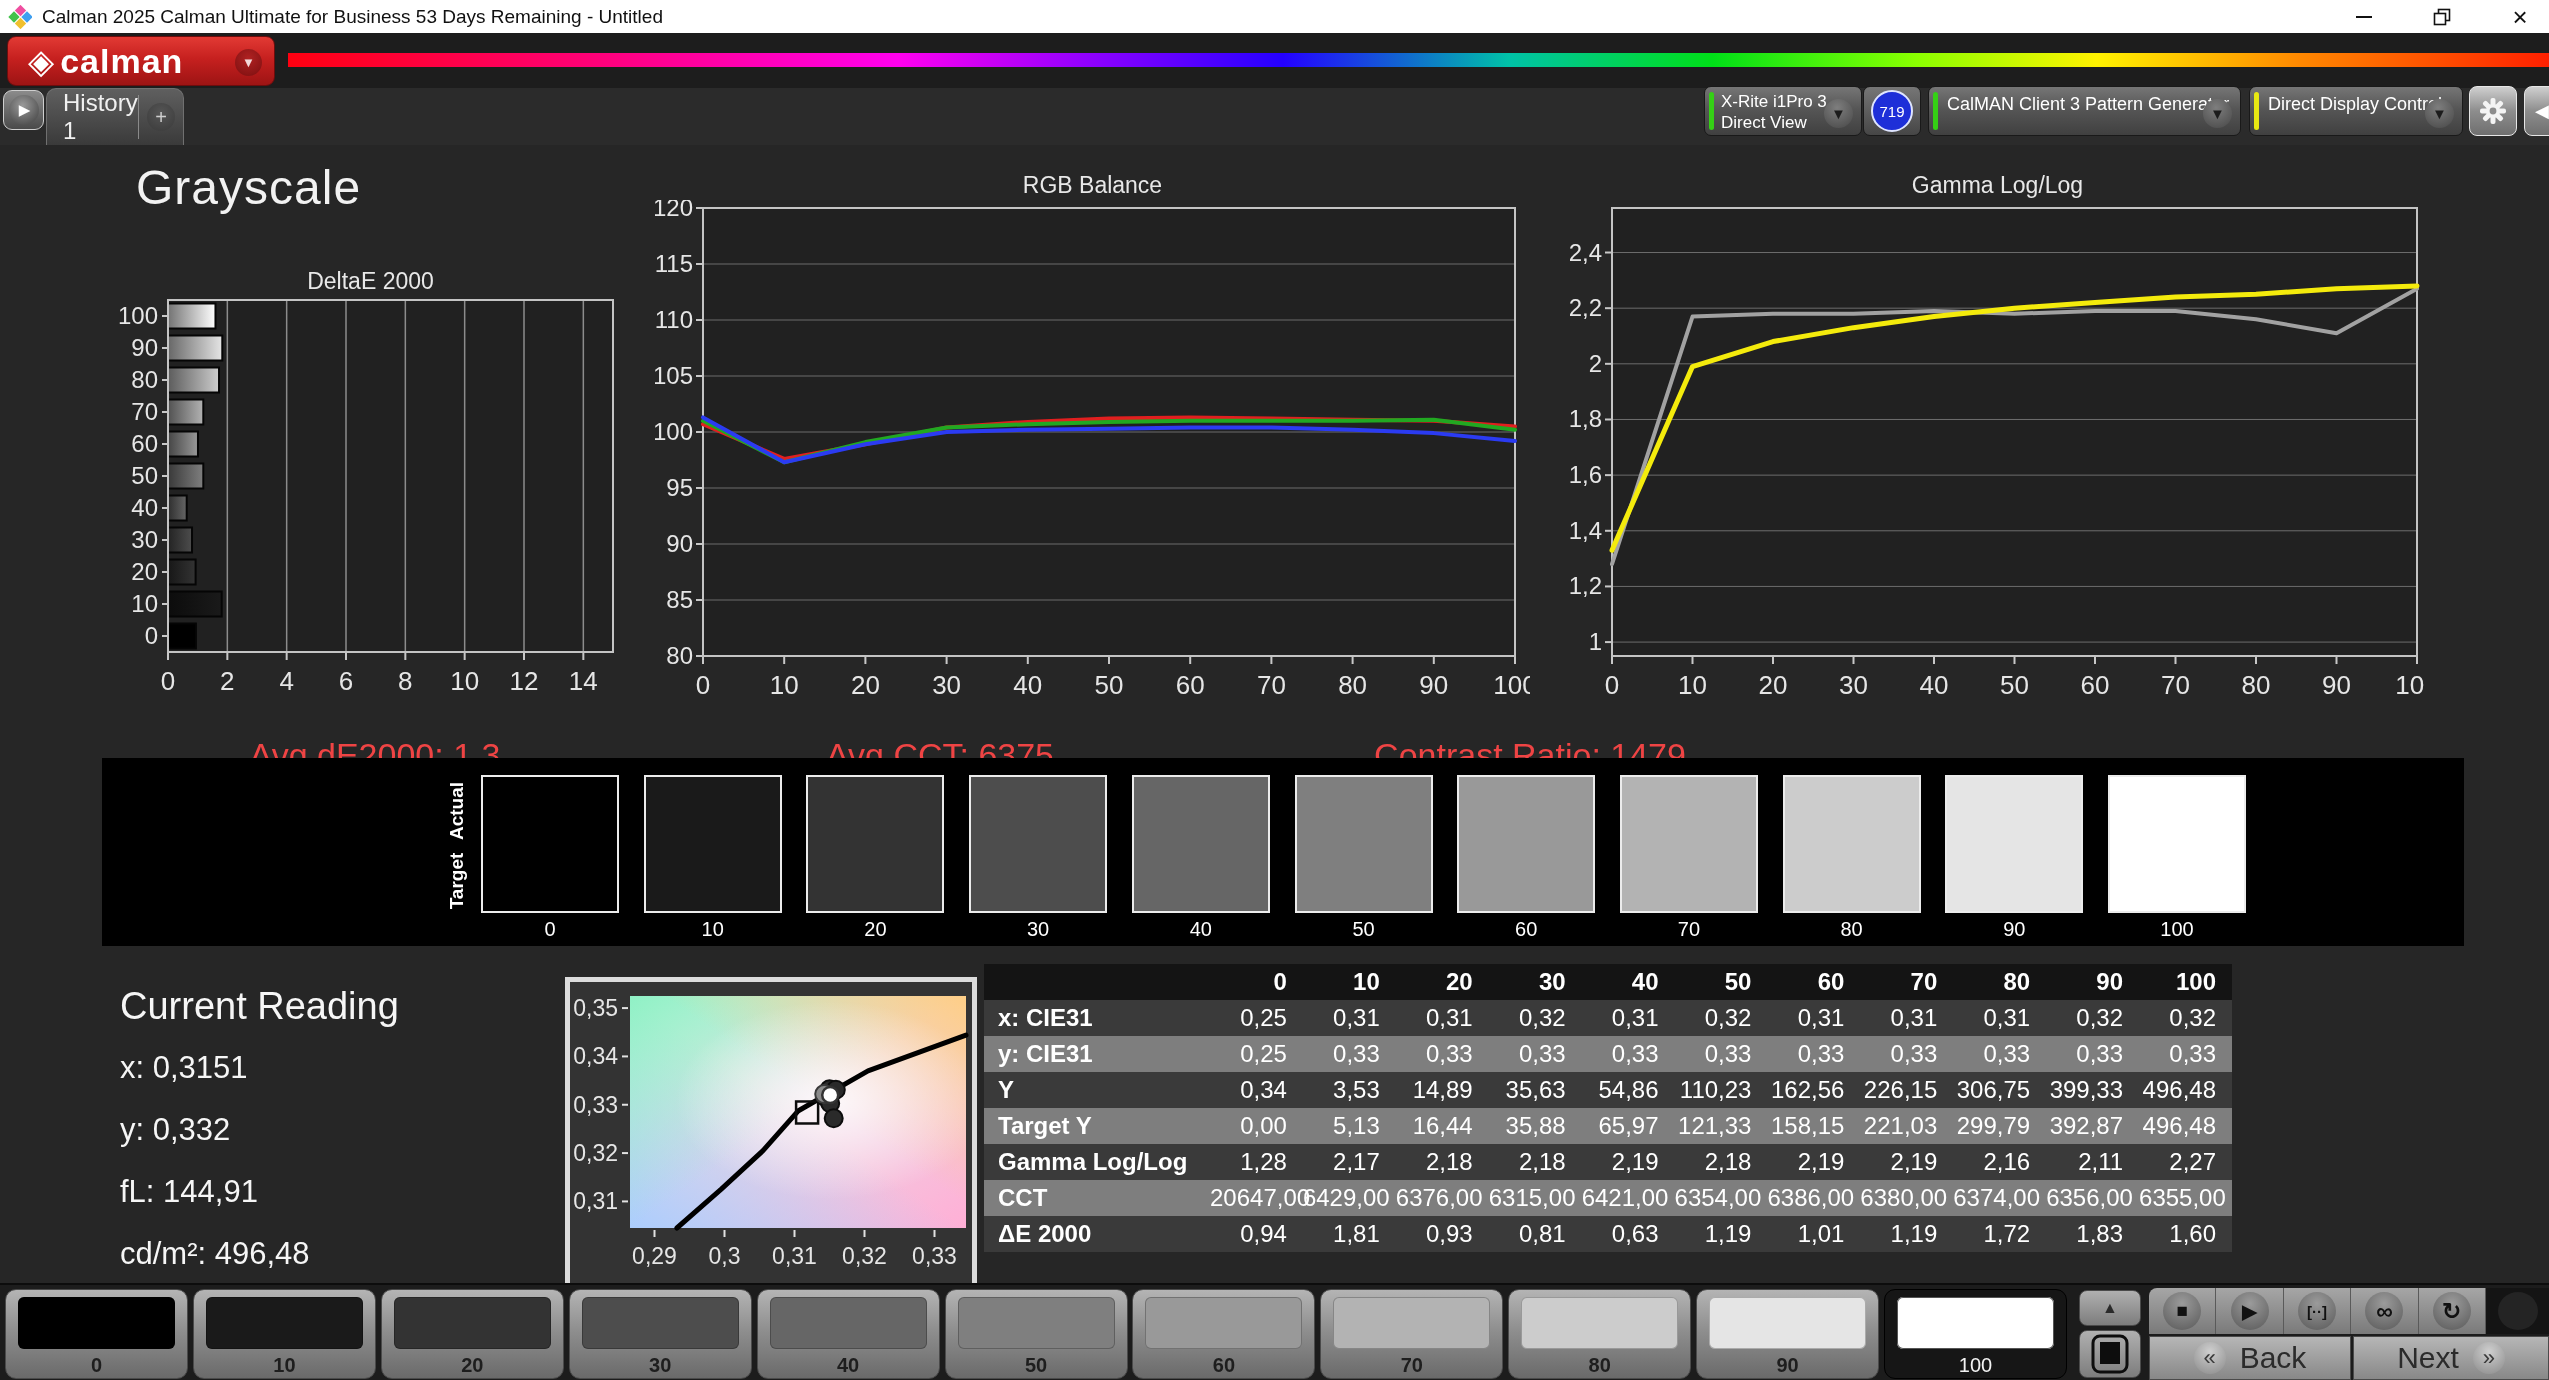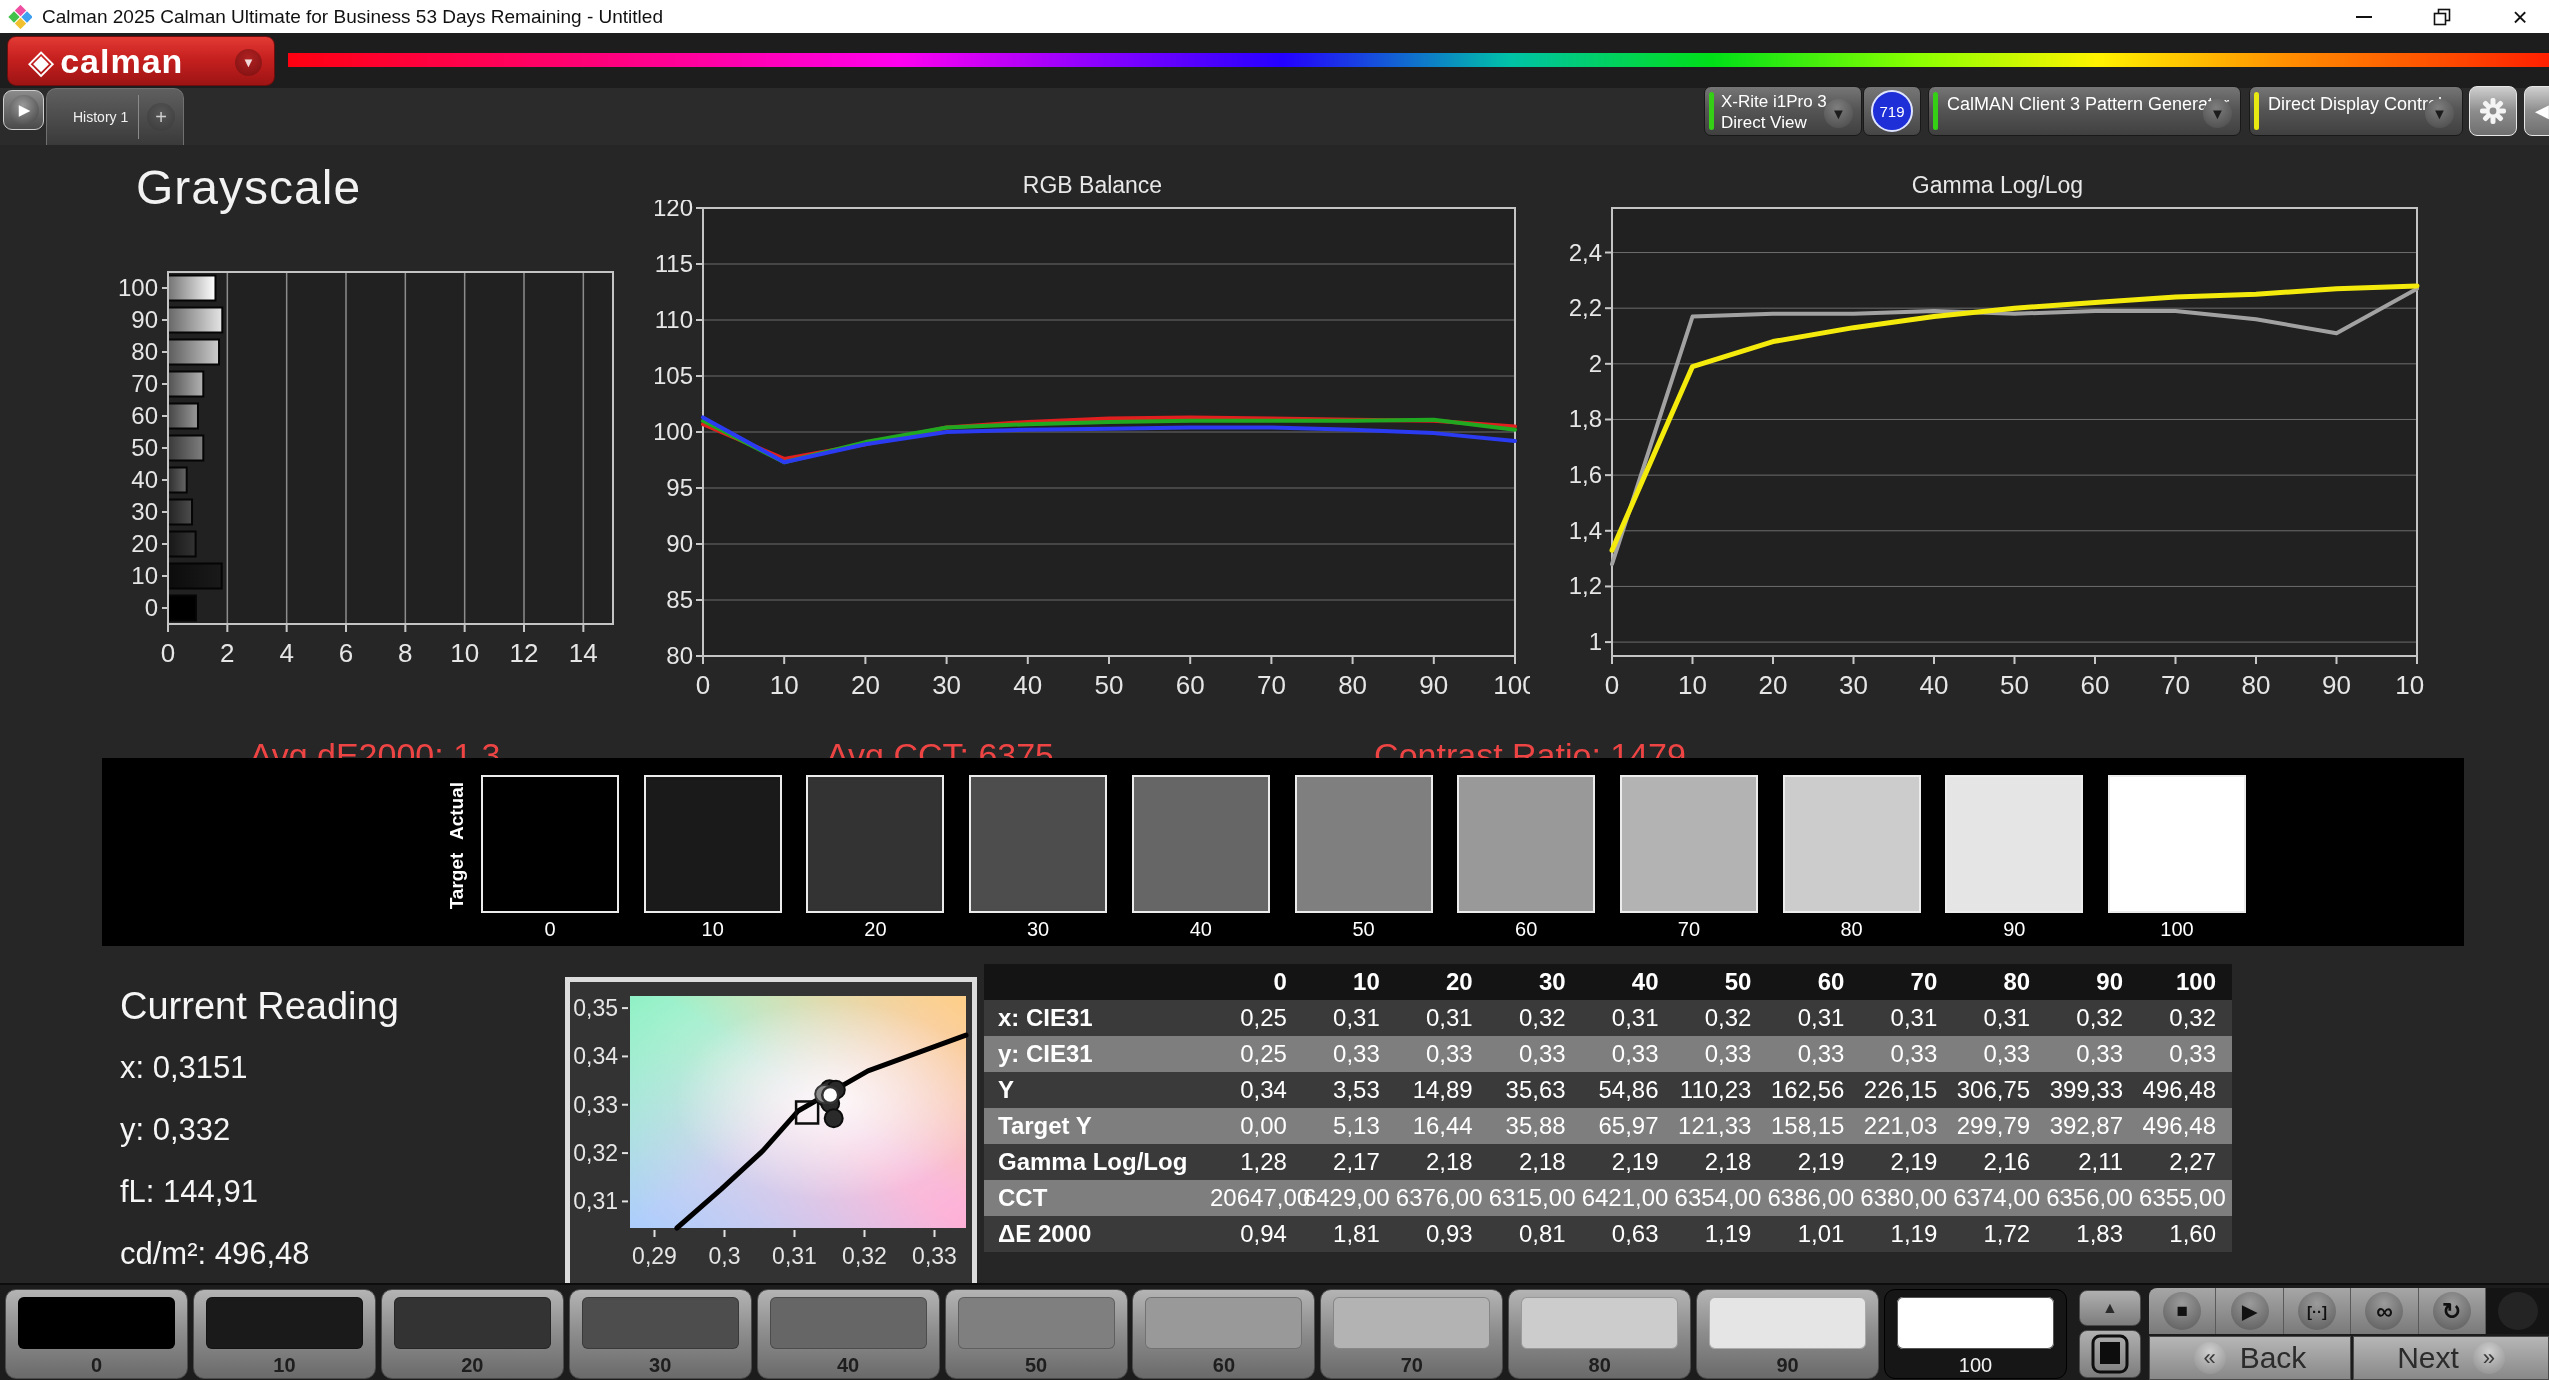--- a/index.html
+++ b/index.html
@@ -33,21 +33,21 @@
   .toolbar { position:absolute; left:0; top:88px; width:2549px; height:57px; background:#2b2b2b; }
   .playbtn { position:absolute; left:3px; top:2px; width:41px; height:40px; border-radius:9px;
     background:linear-gradient(180deg,#8b8b8b,#4a4a4a); border:1px solid #cfcfcf;
     display:flex; align-items:center; justify-content:center; }
   .playbtn .circ { width:30px; height:30px; border-radius:50%;
     background:radial-gradient(circle at 45% 35%,#9a9a9a,#3c3c3c); display:flex; align-items:center; justify-content:center; }
   .playbtn .circ span { color:#fff; font-size:15px; margin-left:2px; }
   .historytab { position:absolute; left:46px; top:0; width:138px; height:57px; border-radius:10px 10px 0 0;
     background:linear-gradient(180deg,#5f5f5f,#3a3a3a); border:1px solid #707070; border-bottom:none;
     display:flex; align-items:center; }
-  .historytab .lbl { color:#f0f0f0; font-size:14px; padding-left:26px; flex:1; }
+  .historytab .lbl { color:#f0f0f0; font-size:24px; padding-left:16px; flex:1; }
   .historytab .div { width:1px; height:80%; background:#8a8a8a; }
   .historytab .plus { width:44px; display:flex; align-items:center; justify-content:center; }
   .historytab .plus .pc { width:28px; height:28px; border-radius:50%; background:radial-gradient(circle at 50% 35%,#555,#3a3a3a);
     color:#cfcfcf; font-size:20px; display:flex; align-items:center; justify-content:center; }
 
   .devbox { position:absolute; top:-2px; height:50px; border-radius:7px;
     background:linear-gradient(180deg,#767676,#565656 45%,#404040); border:1px solid #191919; color:#fff; }
   .devbox .statusbar { position:absolute; left:4px; top:5px; bottom:5px; width:5px; border-radius:3px; }
   .devbox .ddarrow { position:absolute; right:8px; bottom:7px; width:29px; height:29px; border-radius:50%;
     background:radial-gradient(circle at 45% 30%,#7e7e7e,#474747); display:flex; align-items:center; justify-content:center; }
@@ -224,20 +224,21 @@
       </svg>
     </div>
     <div class="sqbtn" style="left:2524px; width:36px; border-radius:8px 0 0 8px;">
       <span style="color:#fff; font-size:18px;">◀</span>
     </div>
   </div>
 
   <div class="pagetitle">Grayscale</div>
 
   <div class="chartbox" style="left:118px; top:268px; width:505px;">
+    <div class="charttitle">DeltaE 2000</div>
     <svg id="svg-deltae" width="505" height="405">
         <rect x="50" y="4" width="445" height="352" fill="#212121"></rect>
         <line x1="50" y1="356" x2="50" y2="364" stroke="#c8c8c8" stroke-width="2"></line>
         <text x="50" y="394" text-anchor="middle" fill="#e6e6e6" font-size="26">0</text>
         <line x1="109.33333333333334" y1="4" x2="109.33333333333334" y2="356" stroke="#8c8c8c" stroke-width="1.5"></line>
         <line x1="109.33333333333334" y1="356" x2="109.33333333333334" y2="364" stroke="#c8c8c8" stroke-width="2"></line>
         <text x="109.33333333333334" y="394" text-anchor="middle" fill="#e6e6e6" font-size="26">2</text>
         <line x1="168.66666666666669" y1="4" x2="168.66666666666669" y2="356" stroke="#8c8c8c" stroke-width="1.5"></line>
         <line x1="168.66666666666669" y1="356" x2="168.66666666666669" y2="364" stroke="#c8c8c8" stroke-width="2"></line>
         <text x="168.66666666666669" y="394" text-anchor="middle" fill="#e6e6e6" font-size="26">4</text>

